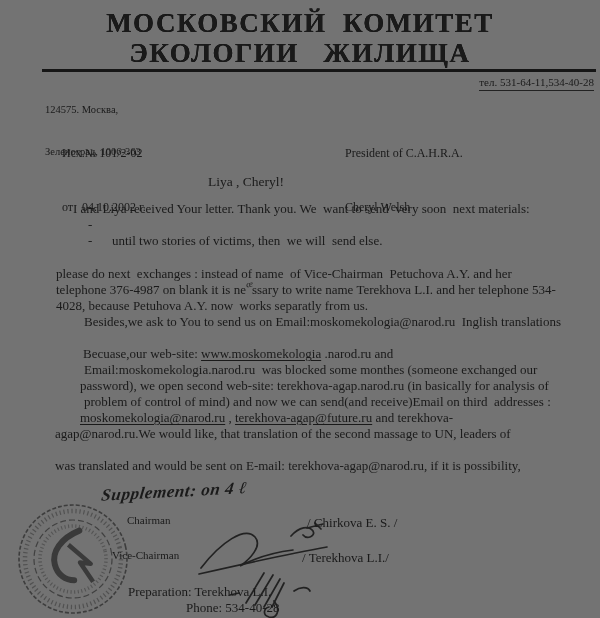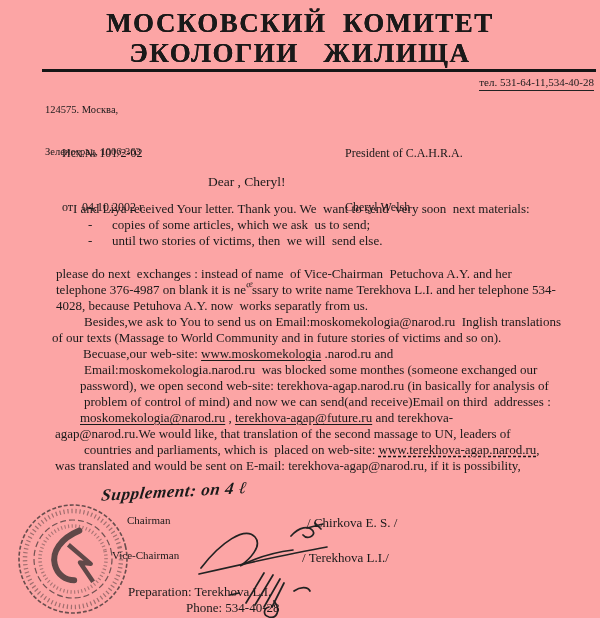--- a/index.html
+++ b/index.html
@@ -1,18 +1,18 @@
 <!DOCTYPE html>
 <html><head>
 <meta charset="utf-8">
 <style>
   html,body{margin:0;padding:0;}
   body{background:#e8e8e8;}
   .page{
-    position:relative;width:600px;height:618px;background:#fca5a5;
+    position:relative;width:600px;height:618px;background:#737373;
     overflow:hidden;margin:0 auto;
     font-family:"Liberation Serif","DejaVu Serif",serif;
     color:#1a1a1a;
   }
   .abs{position:absolute;white-space:pre;}
   
   .title{
     left:0;right:0;text-align:center;font-weight:700;
     font-size:27px;letter-spacing:1.5px;line-height:30px;
     text-shadow:0 0 .5px #000;
@@ -55,42 +55,39 @@
 
   <div class="abs ref" style="left:62px;top:108px;">
     <div>Исх.№ 101/2-02</div>
     <div>от   04.10.2002 г.</div>
   </div>
   <div class="abs ref" style="left:345px;top:108px;">
     <div>President of C.A.H.R.A.</div>
     <div>Cheryl Welsh</div>
   </div>
 
-  <div class="abs" style="left:208px;top:174px;font-size:13.5px;">Dear , Cheryl!</div>
+  <div class="abs" style="left:208px;top:174px;font-size:13.5px;">Liya , Cheryl!</div>
 
   <div class="bline" style="--t:201px;--l:73px">I and Liya received Your letter. Thank you. We  want to send  very soon  next materials:</div>
   <div class="bline" style="--t:217px;--l:88px">-</div>
-  <div class="bline" style="--t:217px;--l:112px">copies of some articles, which we ask  us to send;</div>
   <div class="bline" style="--t:233px;--l:88px">-</div>
   <div class="bline" style="--t:233px;--l:112px">until two stories of victims, then  we will  send else.</div>
 
   <div class="bline" style="--t:266px;--l:56px">please do next  exchanges : instead of name  of Vice-Chairman  Petuchova A.Y. and her</div>
   <div class="bline" style="--t:282px;--l:56px"><span>telephone 376-4987 on blank it is ne</span><span class="hand-sup">ce</span><span>ssary to write name Terekhova L.I. and her telephone 534-</span></div>
   <div class="bline" style="--t:298px;--l:56px">4028, because Petuhova A.Y. now  works separatly from us.</div>
 
   <div class="bline" style="--t:314px;--l:84px">Besides,we ask to You to send us on Email:moskomekologia@narod.ru  Inglish translations</div>
-  <div class="bline" style="--t:330px;--l:52px">of our texts (Massage to World Community and in future stories of victims and so on).</div>
 
   <div class="bline" style="--t:346px;--l:83px"><span>Becuase,our web-site: </span><span class="u">www.moskomekologia</span><span> .narod.ru and</span></div>
   <div class="bline" style="--t:362px;--l:84px">Email:moskomekologia.narod.ru  was blocked some monthes (someone exchanged our</div>
   <div class="bline" style="--t:378px;--l:80px">password), we open second web-site: terekhova-agap.narod.ru (in basically for analysis of</div>
   <div class="bline" style="--t:394px;--l:84px">problem of control of mind) and now we can send(and receive)Email on third  addresses :</div>
   <div class="bline" style="--t:410px;--l:80px"><span class="u">moskomekologia@narod.ru</span><span> , </span><span class="u">terekhova-agap@future.ru</span><span> and terekhova-</span></div>
   <div class="bline" style="--t:426px;--l:55px">agap@narod.ru.We would like, that translation of the second massage to UN, leaders of</div>
-  <div class="bline" style="--t:442px;--l:84px"><span>countries and parliaments, which is  placed on web-site: </span><span class="ud">www.terekhova-agap.narod.ru</span><span>,</span></div>
   <div class="bline" style="--t:458px;--l:55px">was translated and would be sent on E-mail: terekhova-agap@narod.ru, if it is possibility,</div>
 
   <div class="abs hand" style="left:102px;top:482px;">Supplement: on 4 ℓ</div>
 
   <div class="stamp">
     <svg width="118" height="118" viewBox="0 0 118 118">
       <g transform="rotate(-14 59 59)" fill="none" stroke="#242424">
         <circle cx="59" cy="59" r="54" stroke-width="1.6" stroke-dasharray="4 2" opacity=".8"></circle>
         <circle cx="59" cy="59" r="48" stroke-width="4.5" stroke-dasharray="1.2 2.8" opacity=".5"></circle>
         <circle cx="59" cy="59" r="39" stroke-width="1.2" stroke-dasharray="6 3" opacity=".75"></circle>

